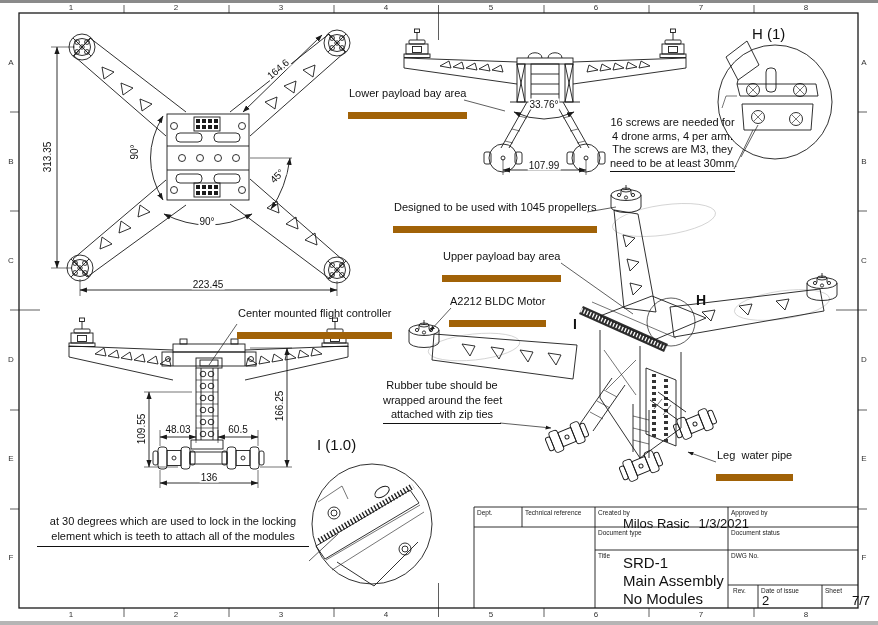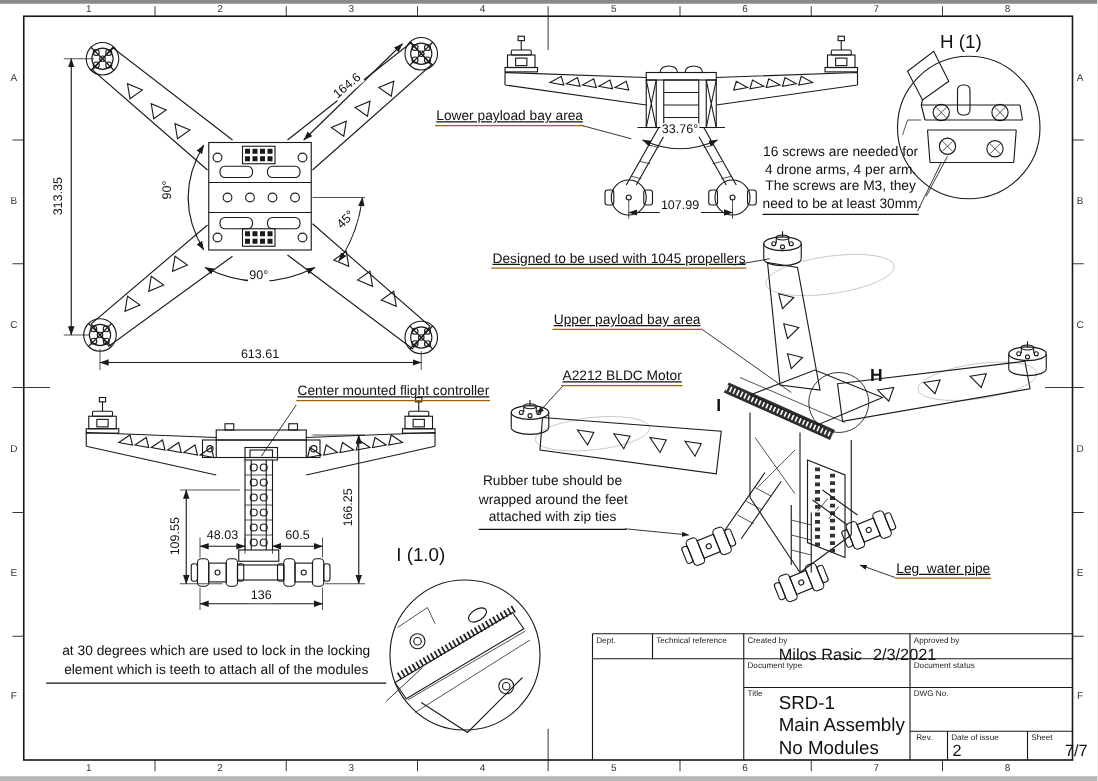--- a/index.html
+++ b/index.html
@@ -12,22 +12,22 @@
   .art .f{fill:#1a1a1a;stroke:none;}
   .art .s6{stroke-width:.6;}
   .art .s7{stroke-width:.7;}
   .art .s12{stroke-width:1.3;}
   .art .gray{stroke:#c4c4c4;stroke-width:.7;}
   .art .dark{fill:#2e2e2e;stroke:none;}
   .art .teeth{stroke:#fff;stroke-width:4.6;stroke-dasharray:1.3 1.9;}
   .art .teeth2{stroke:#222;stroke-width:6;stroke-dasharray:1.4 2;}
   .art .moddots{stroke:#333;stroke-width:4;stroke-dasharray:3 3;}
   .glabel{position:absolute;font-size:8px;color:#333;transform:translate(-50%,-50%);}
-  .lbl{position:absolute;font-size:11px;white-space:nowrap;border-bottom:1px solid #a16207;
-       padding:0 1px 1px 1px;line-height:12px;text-decoration:underline;}
+  .lbl{position:absolute;font-size:11px;white-space:nowrap;border-bottom:7px solid #a16207;
+       padding:0 1px 13px 1px;line-height:12px;}
   .note{position:absolute;font-size:11px;text-align:center;border-bottom:1px solid #111;}
   .note div{white-space:nowrap;}
   .dim{position:absolute;font-size:10px;background:#fff;padding:0 1px;white-space:nowrap;
        transform:translate(-50%,-50%);}
   .dim.rot{transform:translate(-50%,-50%) rotate(-90deg);}
   .dim.rotA{transform:translate(-50%,-50%) rotate(-40deg);}
   .dim.rotB{transform:translate(-50%,-50%) rotate(-45deg);}
   .vtitle{position:absolute;font-size:15px;white-space:nowrap;}
   .marker-letter{position:absolute;font-size:14px;font-weight:600;}
   .tb-label{position:absolute;font-size:6.5px;color:#222;white-space:nowrap;}
@@ -331,21 +331,21 @@
     <div class="glabel" style="left:864px;top:62px">A</div>
     <div class="glabel" style="left:864px;top:161px">B</div>
     <div class="glabel" style="left:864px;top:260px">C</div>
     <div class="glabel" style="left:864px;top:359px">D</div>
     <div class="glabel" style="left:864px;top:458px">E</div>
     <div class="glabel" style="left:864px;top:557px">F</div>
   </div>
 
   <div>
     <div class="dim rot" style="left:47px;top:157px">313.35</div>
-    <div class="dim" style="left:208px;top:284px">613.61</div>
+    <div class="dim" style="left:208px;top:284px">223.45</div>
     <div class="dim rotA" style="left:278px;top:69px">164.6</div>
     <div class="dim rot" style="left:134px;top:152px">90°</div>
     <div class="dim rotB" style="left:277px;top:176px">45°</div>
     <div class="dim" style="left:207px;top:221px">90°</div>
     <div class="dim" style="left:544px;top:104px">33.76°</div>
     <div class="dim" style="left:544px;top:165px">107.99</div>
     <div class="dim rot" style="left:141px;top:429px">109.55</div>
     <div class="dim" style="left:178px;top:429px">48.03</div>
     <div class="dim" style="left:238px;top:429px">60.5</div>
     <div class="dim" style="left:209px;top:477px">136</div>
@@ -389,21 +389,21 @@
     <div class="tb-label" style="left:731px;top:509px">Approved by</div>
     <div class="tb-label" style="left:598px;top:529px">Document type</div>
     <div class="tb-label" style="left:731px;top:529px">Document status</div>
     <div class="tb-label" style="left:598px;top:552px">Title</div>
     <div class="tb-label" style="left:731px;top:552px">DWG No.</div>
     <div class="tb-label" style="left:733px;top:587px">Rev.</div>
     <div class="tb-label" style="left:761px;top:587px">Date of issue</div>
     <div class="tb-label" style="left:825px;top:587px">Sheet</div>
 
     <div class="tb-val" style="left:599px;top:516px">Milos Rasic</div>
-    <div class="tb-val" style="left:660px;top:516px;width:65px;text-align:right">2/3/2021</div>
+    <div class="tb-val" style="left:660px;top:516px;width:65px;text-align:right">1/3/2021</div>
     <div class="tb-val tb-title" style="left:599px;top:554px">
       <div>SRD-1</div>
       <div>Main Assembly</div>
       <div>No Modules</div>
     </div>
     <div class="tb-val" style="left:738px;top:593px">2</div>
     <div class="tb-val" style="left:828px;top:593px">7/7</div>
   </div>
 </div>
 

